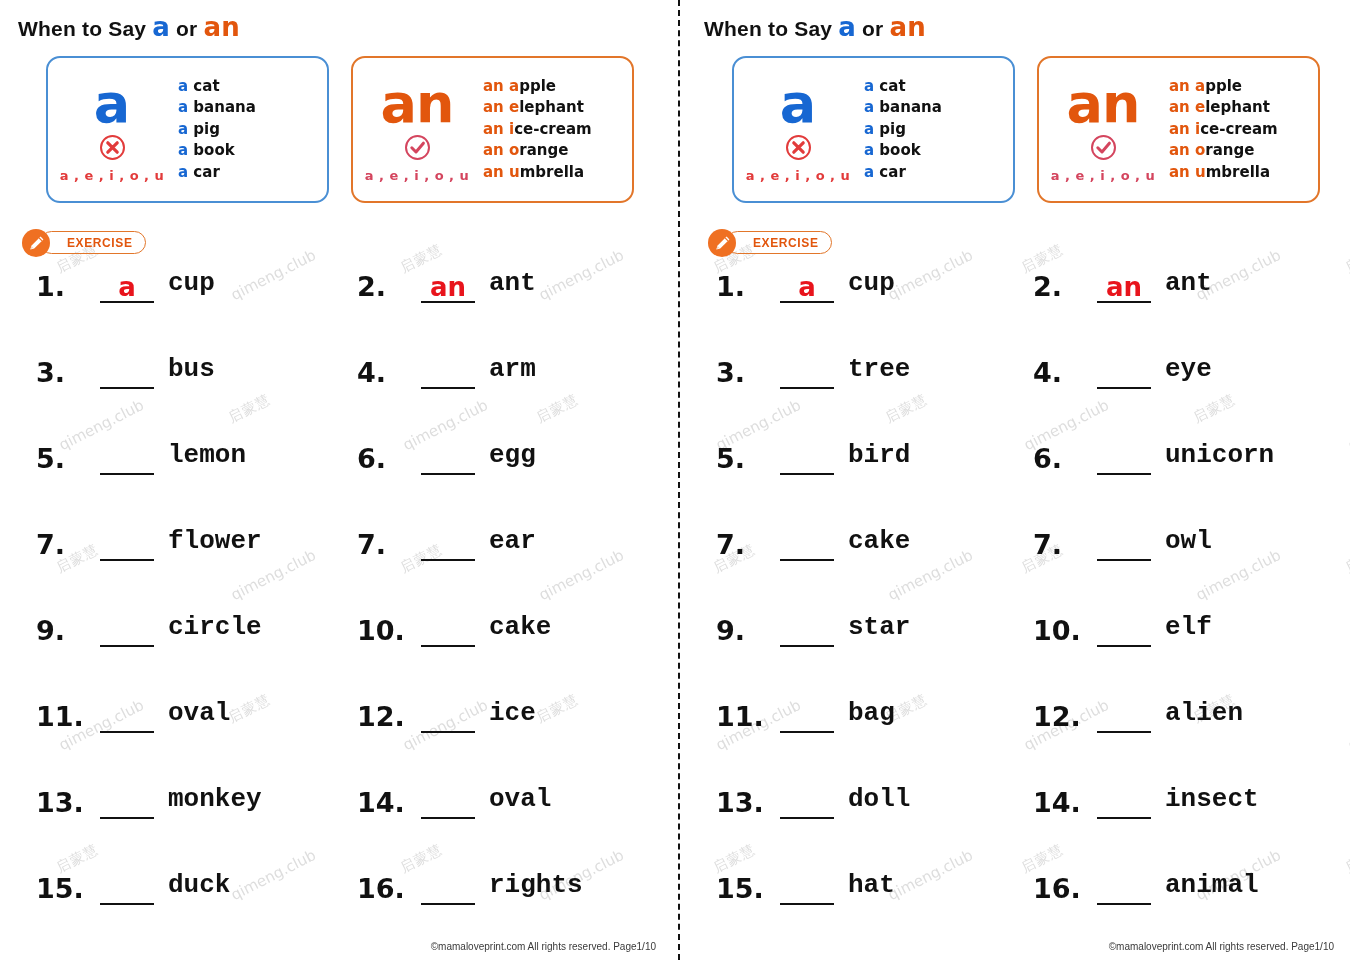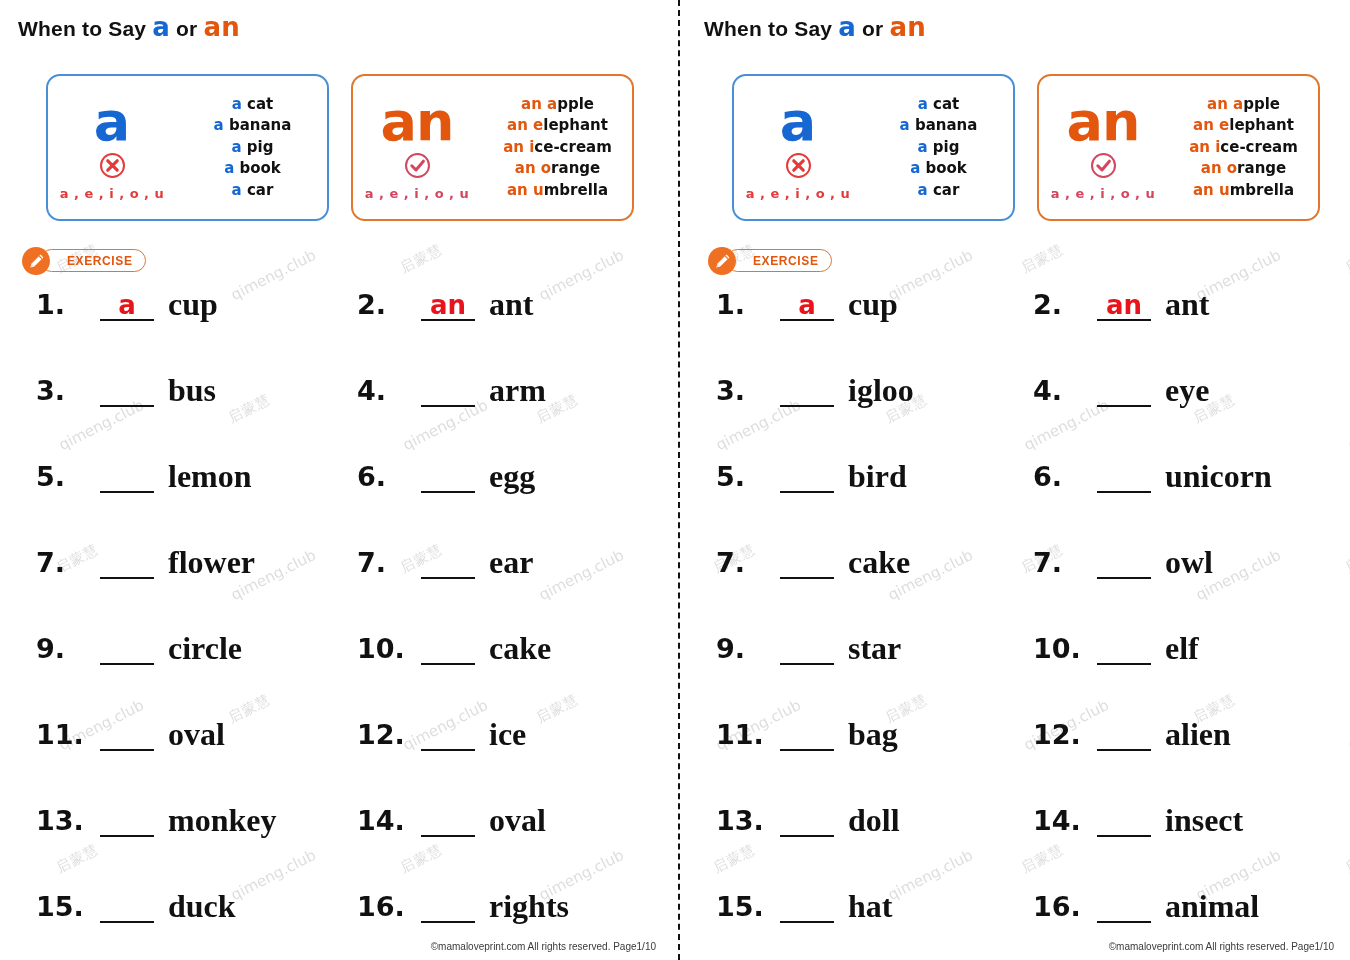--- a/index.html
+++ b/index.html
@@ -50,21 +50,21 @@
     z-index: 20;
   }
 
   
   .title {
     font-size: 21px;
     font-weight: bold;
     color: #111;
     letter-spacing: .2px;
     margin-left: 8px;
-    margin-bottom: 32px;
+    margin-bottom: 14px;
     white-space: nowrap;
   }
   .title .blue-a {
     color: #1767d2; font-size: 26px; font-weight: bold;
     font-family: "DejaVu Sans", sans-serif;
   }
   .title .orange-an {
     color: #e2560d; font-size: 26px; font-weight: bold;
     font-family: "DejaVu Sans", sans-serif;
   }
@@ -108,21 +108,21 @@
   .vowels-an { color: #d4455e; }
 
   .box-right {
     flex: 1;
     padding-left: 2px;
     font-family: "DejaVu Sans", sans-serif;
     font-size: 15px;
     font-weight: bold;
     line-height: 1.43;
   }
-  .ex-line { white-space: nowrap; color: #111; text-align: center; }
+  .ex-line { white-space: nowrap; color: #111; }
   .art-a   { color: #1767d2; }
   .art-an  { color: #e2560d; }
   .hl-or   { color: #e2560d; }
   .rest    { color: #111; }
 
   
   .badge-wrap { margin: 26px 0 6px 12px; position: relative; height: 28px; }
   .badge-pill {
     position: absolute; left: 18px; top: 2px;
     height: 23px;
@@ -181,22 +181,22 @@
     position: absolute;
     left: 0; right: 0; bottom: 7px;
     text-align: center;
     color: #e8141c;
     font-family: "DejaVu Sans", sans-serif;
     font-size: 26px;
     font-weight: bold;
     line-height: 1;
   }
   .word {
-    font-family: Liberation Serif, serif;
-    font-size: 32px;
+    font-family: Liberation Mono, monospace;
+    font-size: 26px;
     font-weight: bold;
     color: #111;
     line-height: .95;
     white-space: nowrap;
   }
 
   
   .footer {
     position: absolute;
     bottom: 8px;
@@ -535,21 +535,21 @@
             <span class="blank-line"></span>
           </span>
           <span class="word">ant</span>
         </div>
         <div class="ex-item">
           <span class="num">3.</span>
           <span class="blank">
             <span class="blank-ans"></span>
             <span class="blank-line"></span>
           </span>
-          <span class="word">igloo</span>
+          <span class="word">tree</span>
         </div>
         <div class="ex-item">
           <span class="num">4.</span>
           <span class="blank">
             <span class="blank-ans"></span>
             <span class="blank-line"></span>
           </span>
           <span class="word">eye</span>
         </div>
         <div class="ex-item">

